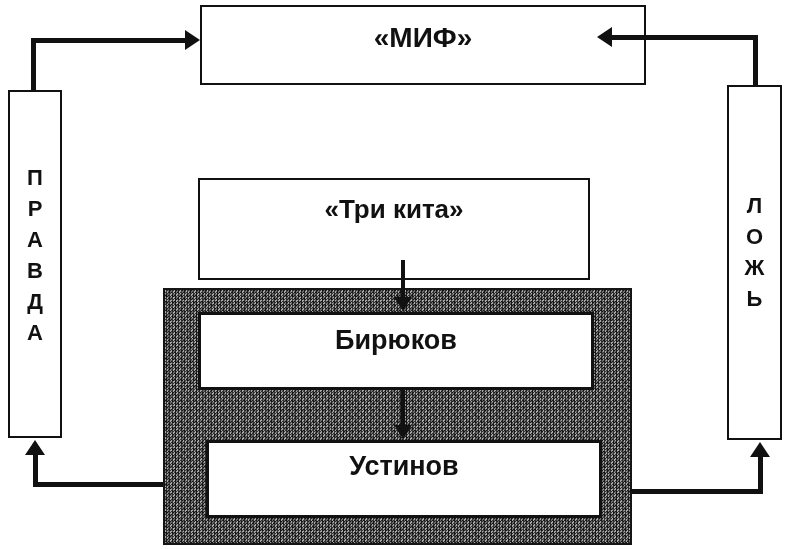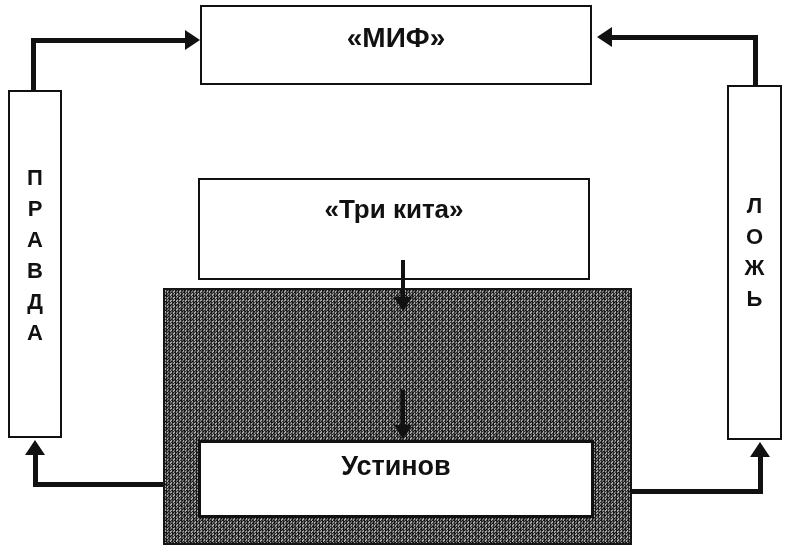--- a/index.html
+++ b/index.html
@@ -6,32 +6,32 @@
   .stage{
     position:relative;width:790px;height:549px;background:#ffffff;
     font-family:"Liberation Sans","DejaVu Sans",sans-serif;
     font-weight:700;color:#111;overflow:hidden;
   }
   .box{
     position:absolute;background:#ffffff;border:2px solid #111;
     box-sizing:border-box;display:flex;justify-content:center;align-items:flex-start;
   }
   .box .lbl{display:block;}
-  .myth-box{left:200px;top:5px;width:392px;height:80px;font-size:28px;padding-top:15px;}
+  .myth-box{left:200px;top:5px;width:446px;height:80px;font-size:28px;padding-top:15px;}
   .whales-box{left:198px;top:178px;width:392px;height:102px;font-size:26px;padding-top:14px;}
   .gray-panel{
     position:absolute;left:163px;top:288px;width:469px;height:257px;
     box-sizing:border-box;border:2px solid #151515;background-color:#5a5a5a;
     background-image:
       repeating-conic-gradient(rgba(0,0,0,.65) 0% 25%, rgba(255,255,255,.22) 25% 50%),
       repeating-conic-gradient(#404040 0% 25%, #8f8f8f 25% 50%);
     background-size:3px 3px,7px 7px;
   }
   .biryukov-box{left:198px;top:312px;width:396px;height:78px;border-width:3px;font-size:27px;padding-top:10px;}
-  .ustinov-box{left:198px;top:440px;width:396px;height:78px;border-width:3px;font-size:27px;padding-top:8px;}
+  .ustinov-box{left:206px;top:440px;width:396px;height:78px;border-width:3px;font-size:27px;padding-top:8px;}
   .vbox{
     position:absolute;background:#ffffff;border:2px solid #111;box-sizing:border-box;
     display:flex;flex-direction:column;align-items:center;justify-content:center;
     font-size:22px;line-height:31px;
   }
   .truth-box{left:8px;top:90px;width:54px;height:348px;padding-bottom:18px;}
   .lie-box{left:727px;top:85px;width:55px;height:355px;padding-bottom:22px;}
   .line{position:absolute;background:#111;}
   .c-tl-v{left:31px;top:38px;width:5px;height:54px;}
   .c-tl-h{left:31px;top:38px;width:155px;height:5px;}
@@ -59,20 +59,23 @@
   <div class="gray-panel"></div>
 
   <div class="box myth-box">
     <span class="lbl">«МИФ»</span>
   </div>
 
   <div class="box whales-box">
     <span class="lbl">«Три кита»</span>
   </div>
 
+  <div class="box biryukov-box">
+    <span class="lbl">Бирюков</span>
+  </div>
 
   <div class="box ustinov-box">
     <span class="lbl">Устинов</span>
   </div>
 
   <div class="vbox truth-box">
     <span>П</span>
     <span>Р</span>
     <span>А</span>
     <span>В</span>

